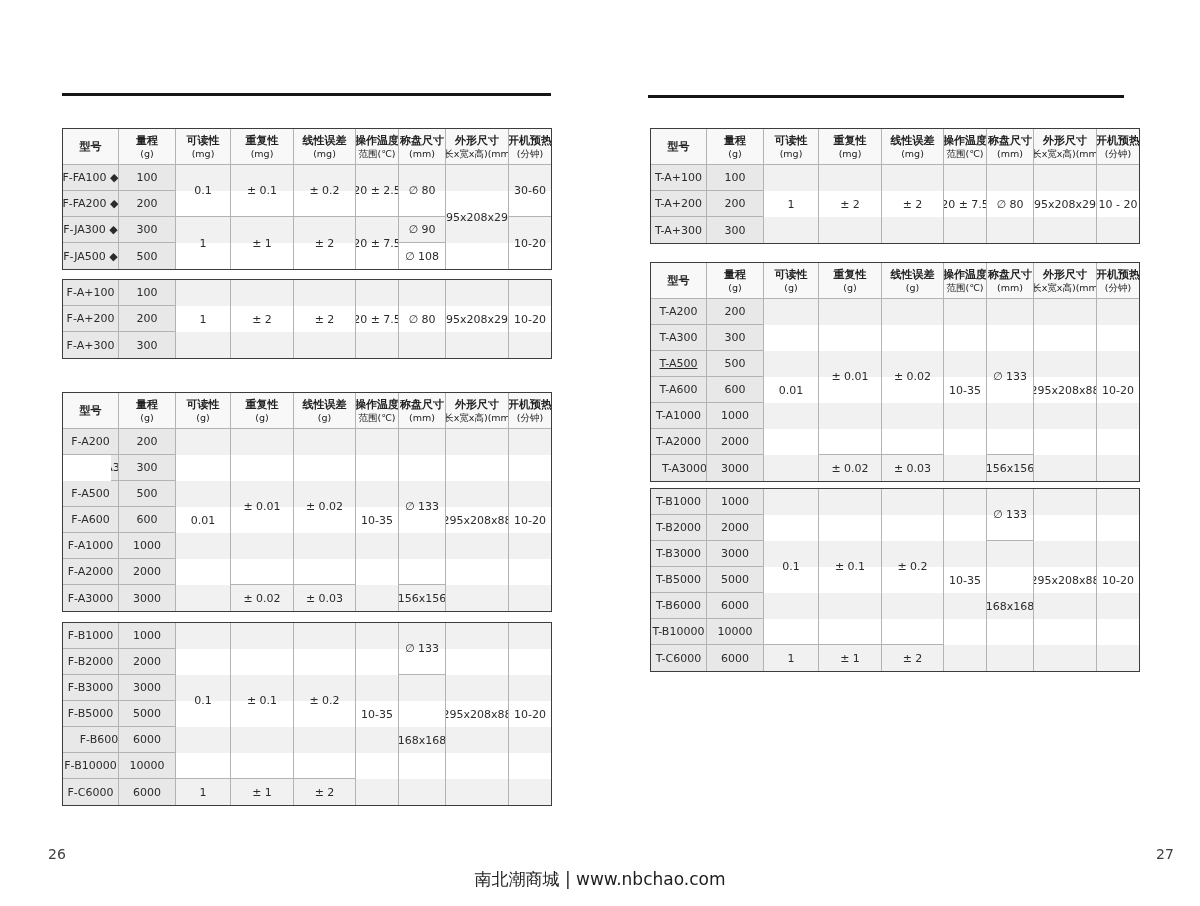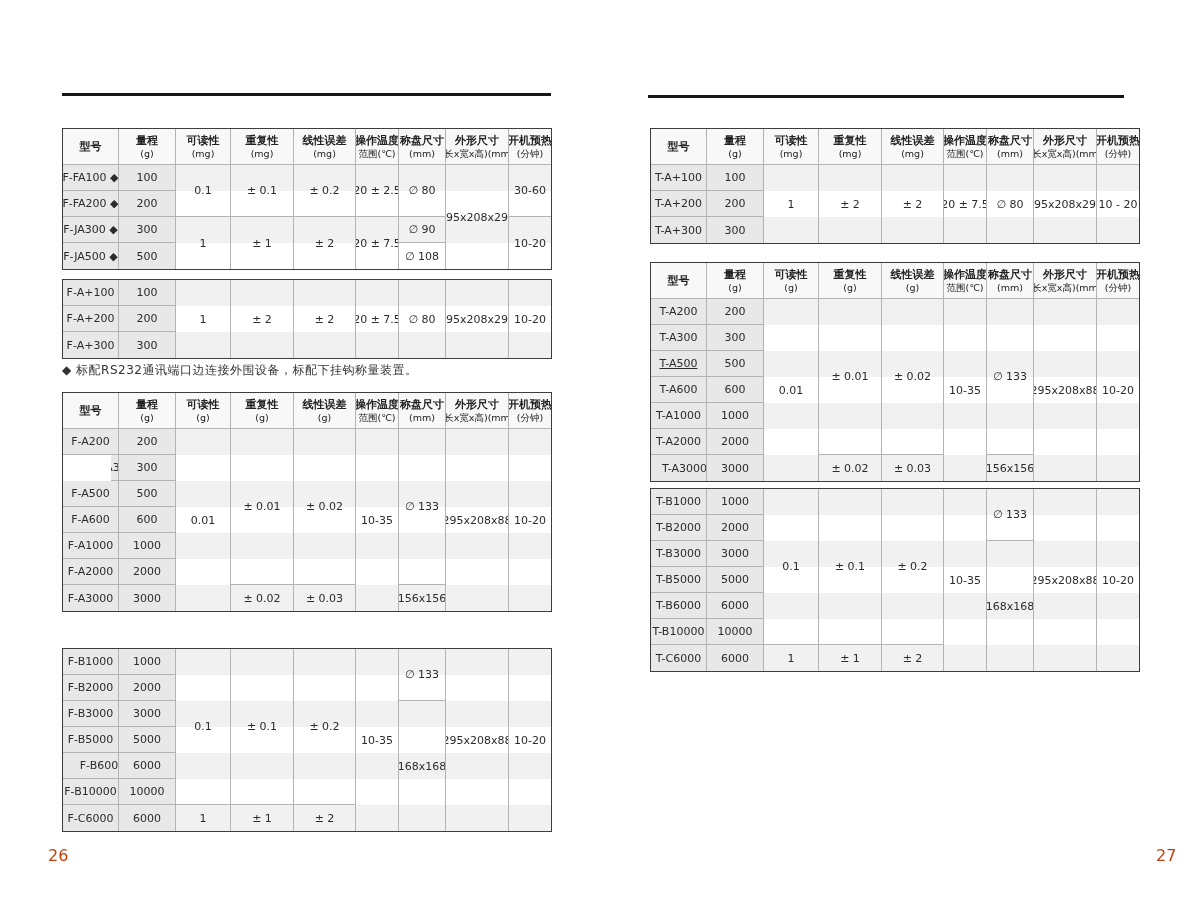--- a/index.html
+++ b/index.html
@@ -21,21 +21,21 @@
   .h2{font-size:9.5px;line-height:12px;color:#222;}
   .tbody{display:grid;
     background-image:repeating-linear-gradient(to bottom,#f1f1f1 0px,#f1f1f1 26px,#ffffff 26px,#ffffff 52px);}
   .cell{box-sizing:border-box;border-right:1px solid #b3b3b3;border-bottom:1px solid #b3b3b3;
         display:flex;align-items:center;justify-content:center;text-align:center;
         font-size:11px;color:#2b2b2b;white-space:nowrap;overflow:hidden;}
   .cell.model,.cell.range{background:#e8e8e8;}
   .cell.data{background:transparent;}
   .cell.nb{border-bottom:none;}
   .cell.nr{border-right:none;}
-  .pagenum{position:absolute;top:846px;font-size:16px;color:#c2410c;}
+  .pagenum{position:absolute;top:846px;font-size:14px;color:#404040;}
   .pagenum.pl{left:48px;}
   .pagenum.pr{left:1156px;}
   .site{position:absolute;left:0;top:868px;width:100%;text-align:center;
         font-size:17px;color:#1d1d1d;}
 </style>
 </head>
 <body>
 
 <div class="page">
 
@@ -115,21 +115,20 @@
         <div class="cell range nb" style="grid-area: 3 / 2;">300</div>
         <div class="cell data nb" style="grid-area: 1 / 3 / span 3;">1</div>
         <div class="cell data nb" style="grid-area: 1 / 4 / span 3;">± 2</div>
         <div class="cell data nb" style="grid-area: 1 / 5 / span 3;">± 2</div>
         <div class="cell data nb" style="grid-area: 1 / 6 / span 3;">20 ± 7.5</div>
         <div class="cell data nb" style="grid-area: 1 / 7 / span 3;">∅ 80</div>
         <div class="cell data nb" style="grid-area: 1 / 8 / span 3;">295x208x290</div>
         <div class="cell data nb nr" style="grid-area: 1 / 9 / span 3;">10-20</div>
       </div>
     </div>
-  <div class="note">◆ 标配RS232通讯端口边连接外围设备，标配下挂钩称量装置。</div>
   <div class="spec-table" style="left:62px;top:392px;">
       <div class="thead" style="grid-template-columns: 56px 57px 55px 63px 62px 43px 47px 63px 42px;">
         <div class="th">
           <div class="h1">型号</div>
         </div>
         <div class="th">
           <div class="h1">量程</div>
           <div class="h2">(g)</div>
         </div>
         <div class="th">
@@ -181,21 +180,21 @@
         <div class="cell data nb" style="grid-area: 7 / 4 / span 1;">± 0.02</div>
         <div class="cell data" style="grid-area: 1 / 5 / span 6;">± 0.02</div>
         <div class="cell data nb" style="grid-area: 7 / 5 / span 1;">± 0.03</div>
         <div class="cell data nb" style="grid-area: 1 / 6 / span 7;">10-35</div>
         <div class="cell data" style="grid-area: 1 / 7 / span 6;">∅ 133</div>
         <div class="cell data nb" style="grid-area: 7 / 7 / span 1;">156x156</div>
         <div class="cell data nb" style="grid-area: 1 / 8 / span 7;">295x208x88</div>
         <div class="cell data nb nr" style="grid-area: 1 / 9 / span 7;">10-20</div>
       </div>
     </div>
-  <div class="spec-table" style="left:62px;top:622px;margin-top:26px;">
+  <div class="spec-table" style="left:62px;top:622px;">
       <div class="tbody" style="grid-template-columns: 56px 57px 55px 63px 62px 43px 47px 63px 42px; grid-template-rows: repeat(7, 26px);">
         <div class="cell model" style="grid-area: 1 / 1;">F-B1000</div>
         <div class="cell range" style="grid-area: 1 / 2;">1000</div>
         <div class="cell model" style="grid-area: 2 / 1;">F-B2000</div>
         <div class="cell range" style="grid-area: 2 / 2;">2000</div>
         <div class="cell model" style="grid-area: 3 / 1;">F-B3000</div>
         <div class="cell range" style="grid-area: 3 / 2;">3000</div>
         <div class="cell model" style="grid-area: 4 / 1;">F-B5000</div>
         <div class="cell range" style="grid-area: 4 / 2;">5000</div>
         <div class="cell model" style="grid-area: 5 / 1; padding-left: 24px;">F-B6000</div>
@@ -362,14 +361,15 @@
         <div class="cell data nb" style="grid-area: 1 / 6 / span 7;">10-35</div>
         <div class="cell data" style="grid-area: 1 / 7 / span 2;">∅ 133</div>
         <div class="cell data nb" style="grid-area: 3 / 7 / span 5;">168x168</div>
         <div class="cell data nb" style="grid-area: 1 / 8 / span 7;">295x208x88</div>
         <div class="cell data nb nr" style="grid-area: 1 / 9 / span 7;">10-20</div>
       </div>
     </div>
 
   <div class="pagenum pl">26</div>
   <div class="pagenum pr">27</div>
+  <div class="site">南北潮商城 | www.nbchao.com</div>
 
 </div>
 
 </body></html>

